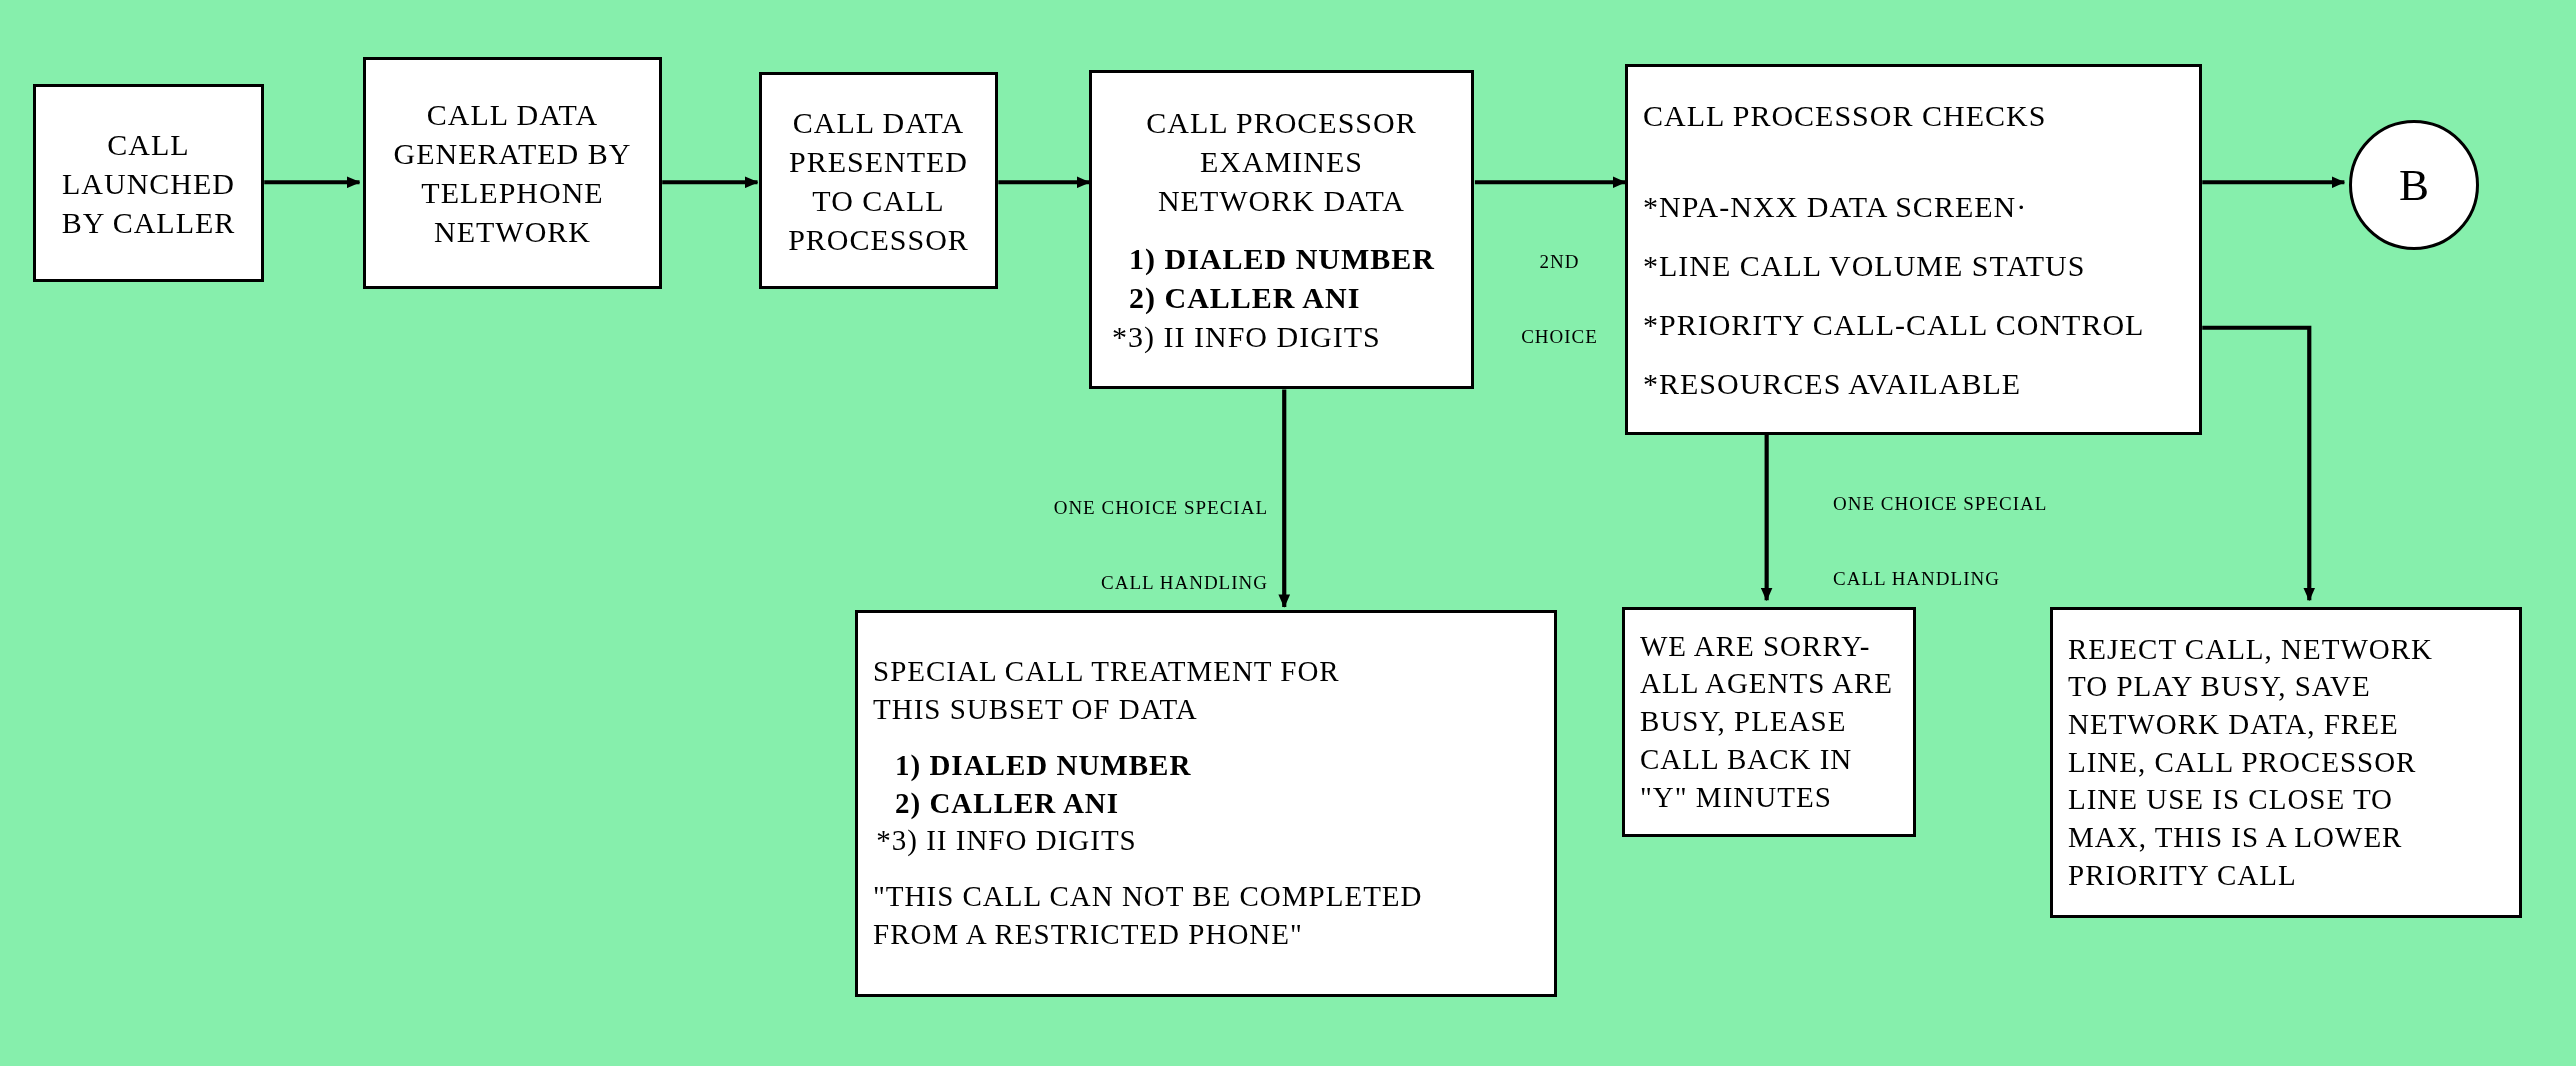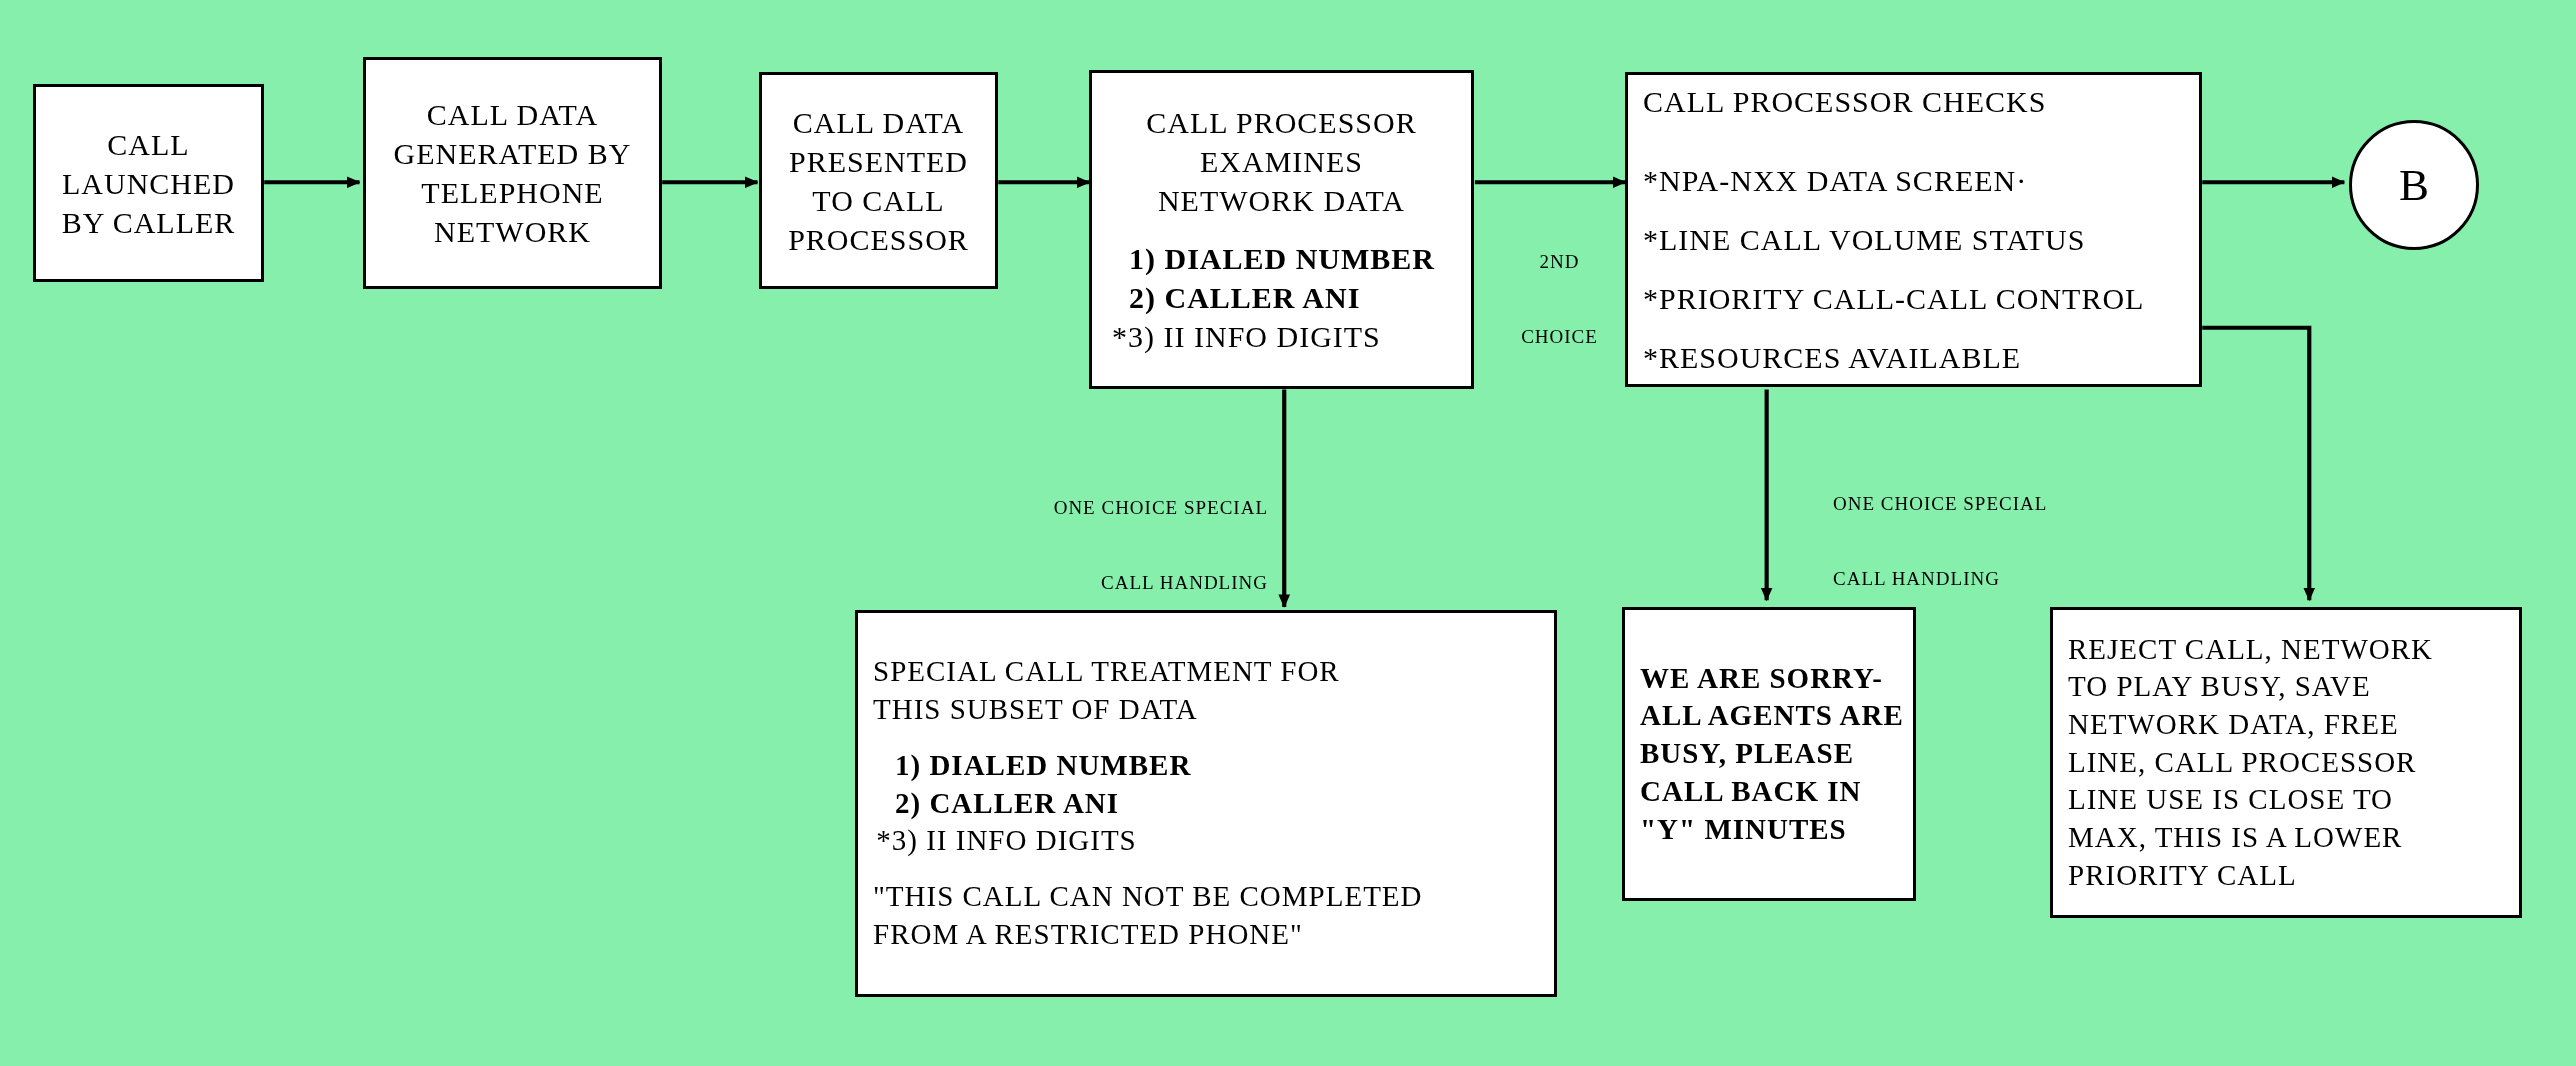--- a/index.html
+++ b/index.html
@@ -125,21 +125,21 @@
   <div class="node pad-l" style="left:1089px; top:70px; width:385px; height:319px;">
     <div class="line fs-lg" style="text-align:center;">CALL PROCESSOR</div>
     <div class="line fs-lg" style="text-align:center;">EXAMINES</div>
     <div class="line fs-lg" style="text-align:center;">NETWORK DATA</div>
     <div class="gap-md"></div>
     <div class="line fs-lg indent1">1) DIALED NUMBER</div>
     <div class="line fs-lg indent1">2) CALLER ANI</div>
     <div class="line fs-lg" style="padding-left:5px;">*3) II INFO DIGITS</div>
   </div>
 
-  <div class="node left pad-l" style="left:1625px; top:72px; width:577px; height:315px;gap:20px;">
+  <div class="node left pad-l" style="left:1625px; top:64px; width:577px; height:371px;gap:20px;">
     <div class="line fs-lg">CALL PROCESSOR CHECKS</div>
     <div class="gap-sm"></div>
     <div class="line fs-lg">*NPA-NXX DATA SCREEN·</div>
     <div class="line fs-lg">*LINE CALL VOLUME STATUS</div>
     <div class="line fs-lg">*PRIORITY CALL-CALL CONTROL</div>
     <div class="line fs-lg">*RESOURCES AVAILABLE</div>
   </div>
 
   <div class="connector" style="left:2349px; top:120px; width:124px; height:124px;">
     <span>B</span>
@@ -165,21 +165,21 @@
     <div class="line fs-md">THIS SUBSET OF DATA</div>
     <div class="gap-md"></div>
     <div class="line fs-md indent1">1) DIALED NUMBER</div>
     <div class="line fs-md indent1">2) CALLER ANI</div>
     <div class="line fs-md" style="padding-left:3.3px;">*3) II INFO DIGITS</div>
     <div class="gap-md"></div>
     <div class="line fs-md">"THIS CALL CAN NOT BE COMPLETED</div>
     <div class="line fs-md">FROM A RESTRICTED PHONE"</div>
   </div>
 
-  <div class="node left pad-l" style="left:1622px; top:607px; width:294px; height:294px;font-weight:bold;">
+  <div class="node left pad-l" style="left:1622px; top:607px; width:294px; height:230px;">
     <div class="line fs-md">WE ARE SORRY-</div>
     <div class="line fs-md">ALL AGENTS ARE</div>
     <div class="line fs-md">BUSY, PLEASE</div>
     <div class="line fs-md">CALL BACK IN</div>
     <div class="line fs-md">"Y" MINUTES</div>
   </div>
 
   <div class="node left pad-l" style="left:2050px; top:607px; width:472px; height:311px;">
     <div class="line fs-md">REJECT CALL, NETWORK</div>
     <div class="line fs-md">TO PLAY BUSY, SAVE</div>

